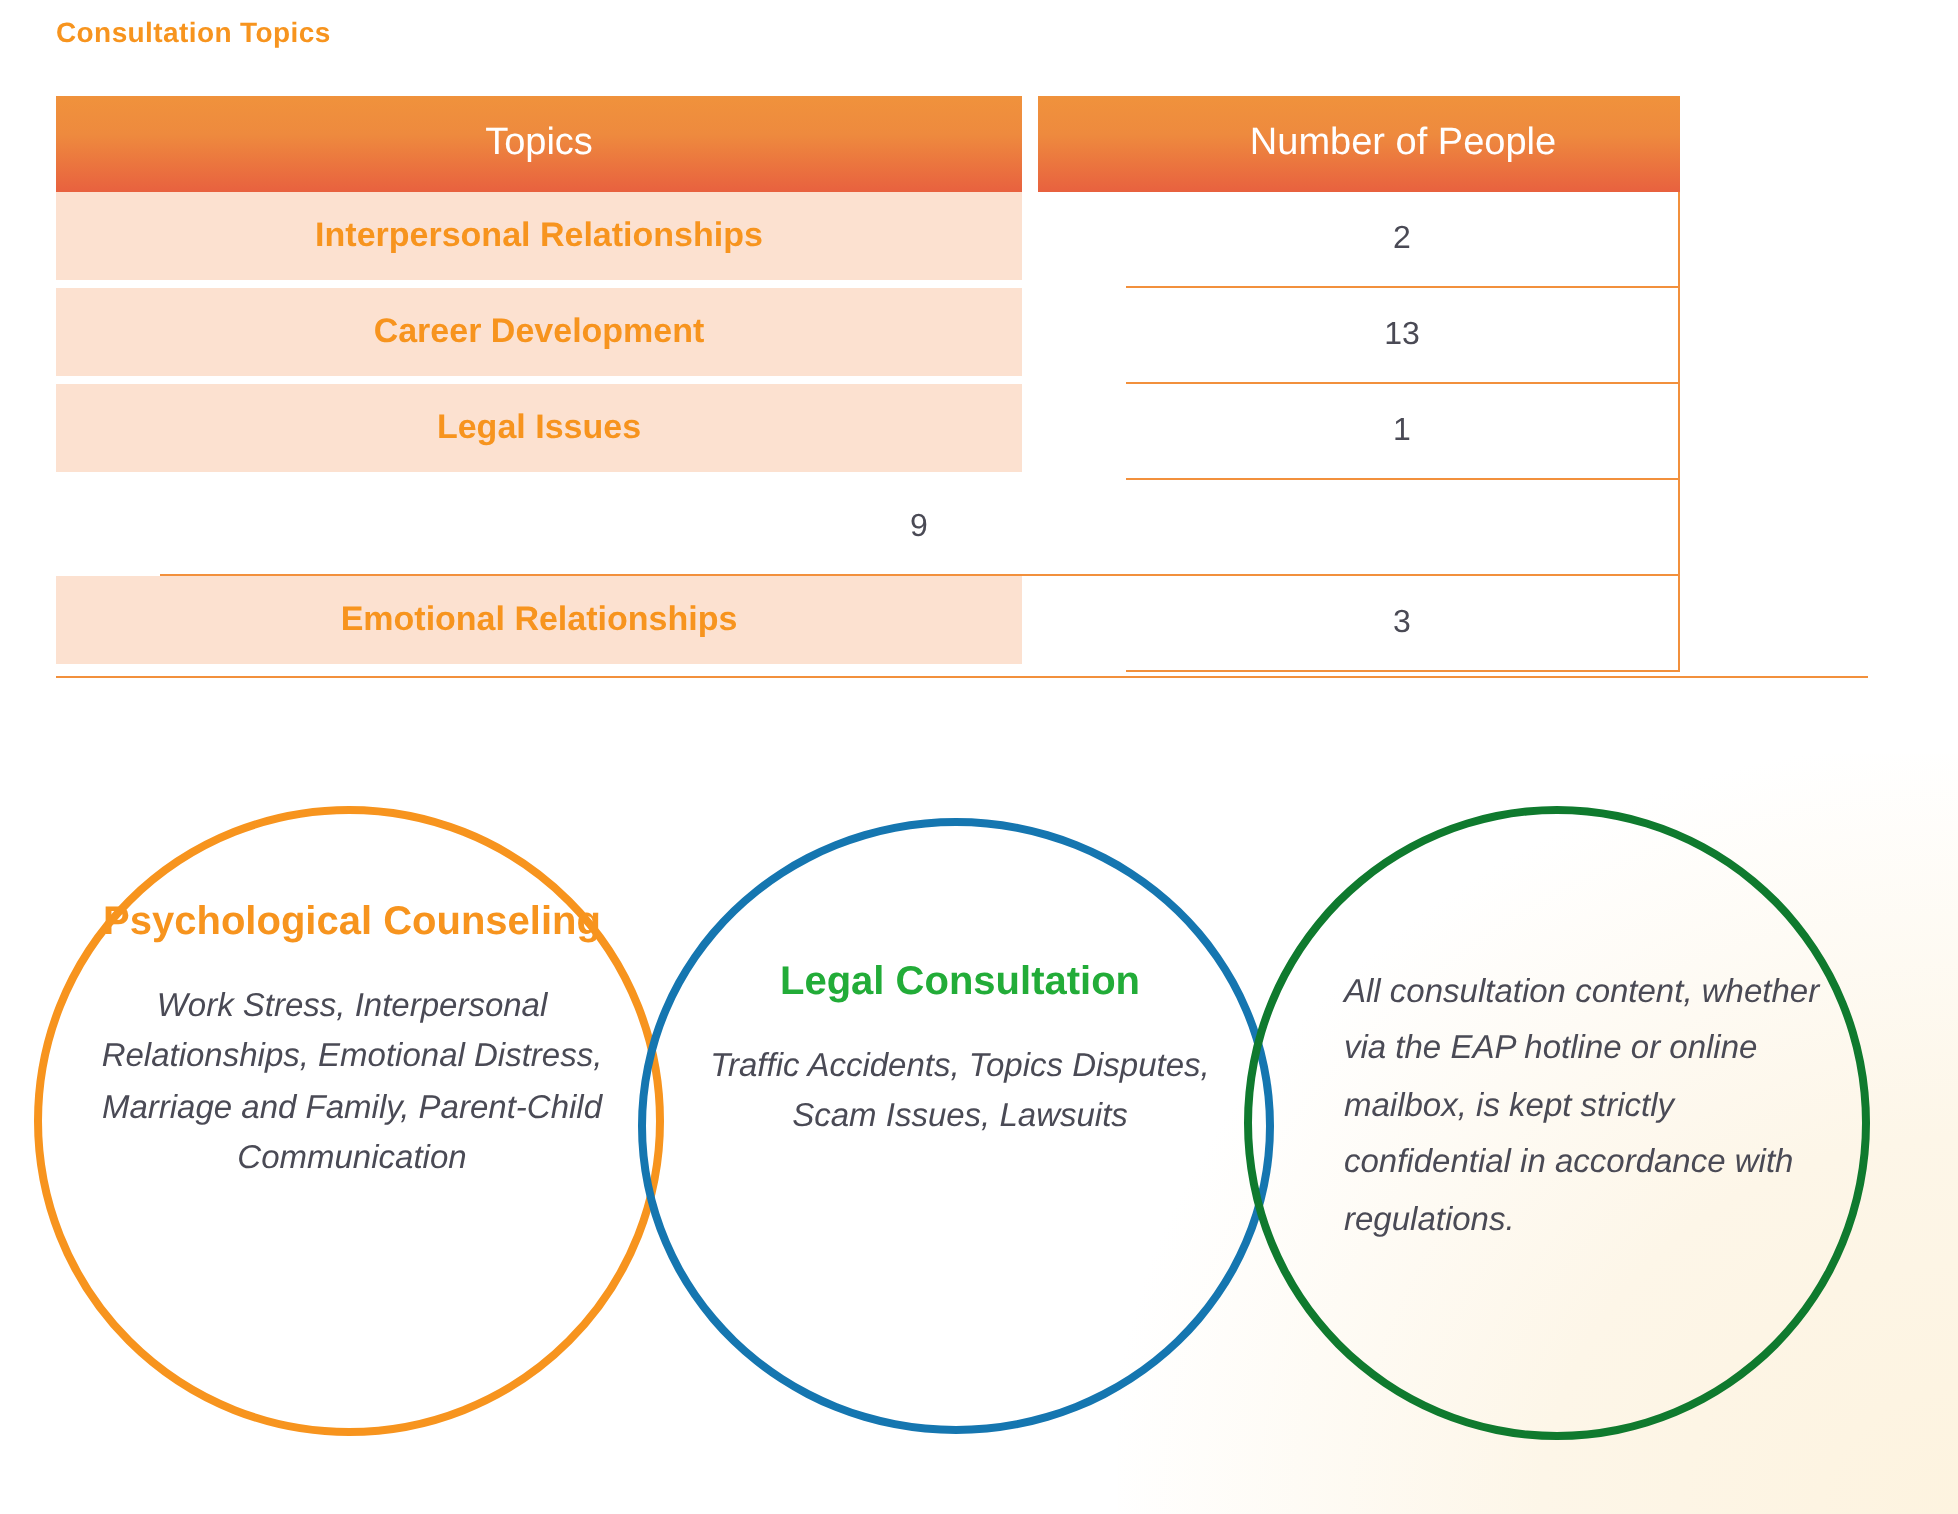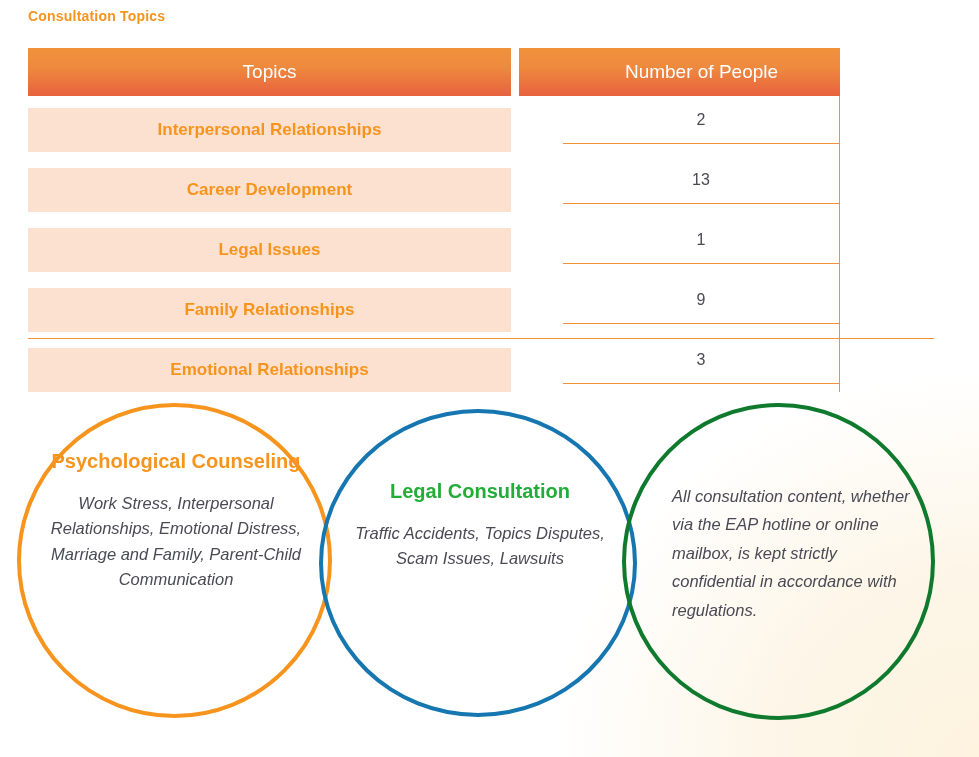--- a/index.html
+++ b/index.html
@@ -76,21 +76,20 @@
   }
 
   .cell-topic {
     height: 44px;
     line-height: 44px;
     text-align: center;
     font-size: 17px;
     font-weight: bold;
     color: #F7941E;
     background: #FCE1D0;
-    margin-top: 12px;
   }
   .rowspacer {
     height: 4px;
     background: #ffffff;
   }
 
   .cell-num {
     height: 48px;
     line-height: 48px;
     text-align: center;
@@ -232,24 +231,20 @@
       <div class="cell-topic">Legal Issues</div>
       <div class="rowspacer"></div>
     </div>
     <div class="col-gap"></div>
     <div class="col-right">
       <div class="cell-num">1</div>
     </div>
   </div>
 
   <div class="tbl-row">
-    <div class="col-left">
-      <div class="cell-topic">Family Relationships</div>
-      <div class="rowspacer"></div>
-    </div>
     <div class="col-gap"></div>
     <div class="col-right">
       <div class="cell-num">9</div>
     </div>
   </div>
 
   <div class="tbl-row">
     <div class="col-left">
       <div class="cell-topic">Emotional Relationships</div>
     </div>

